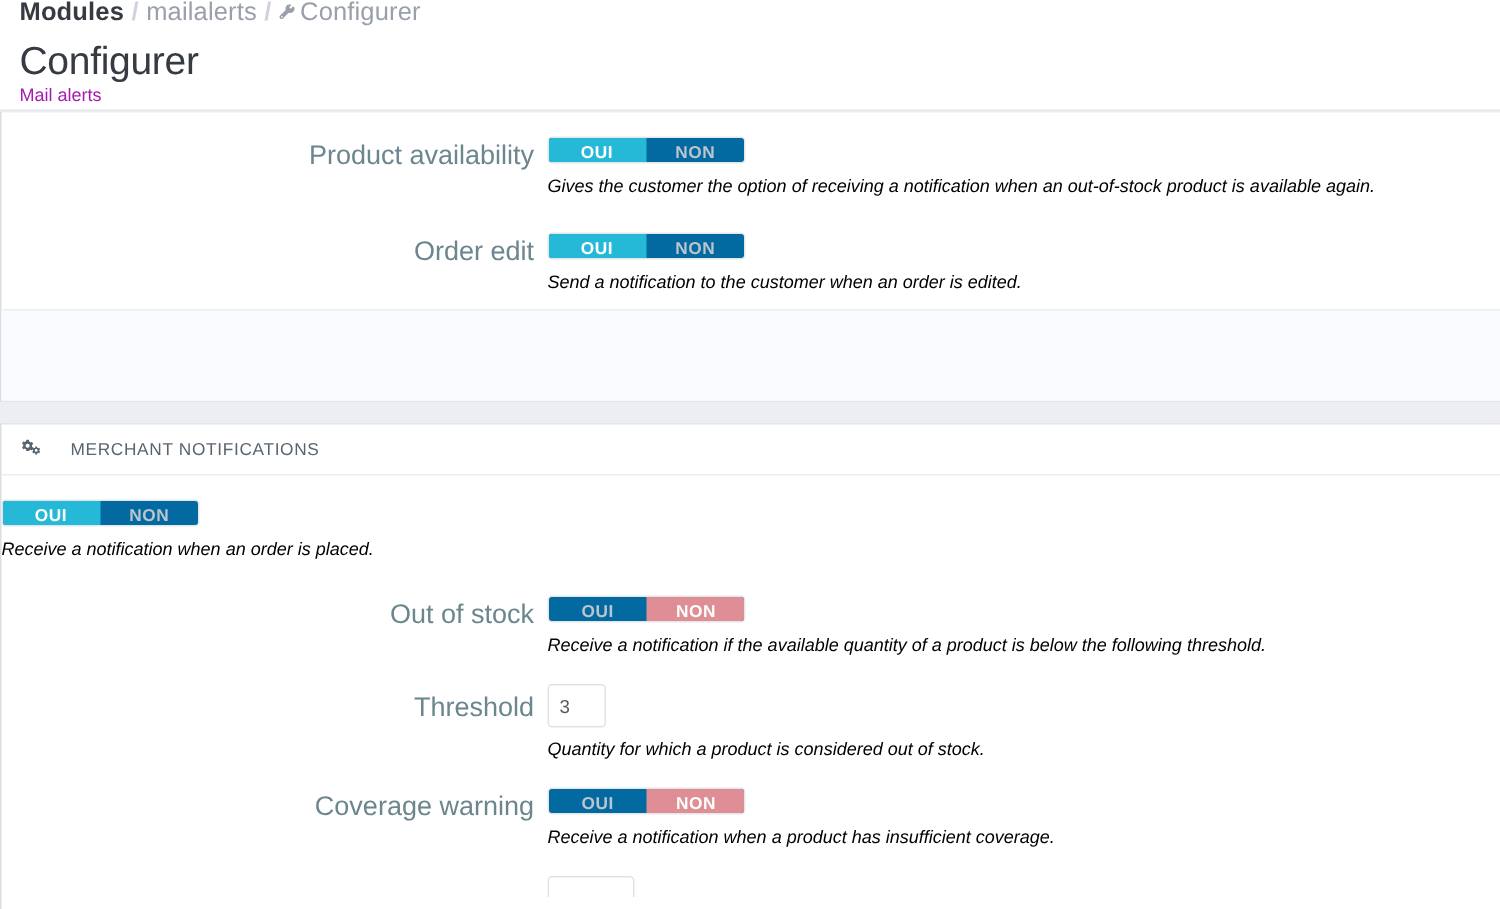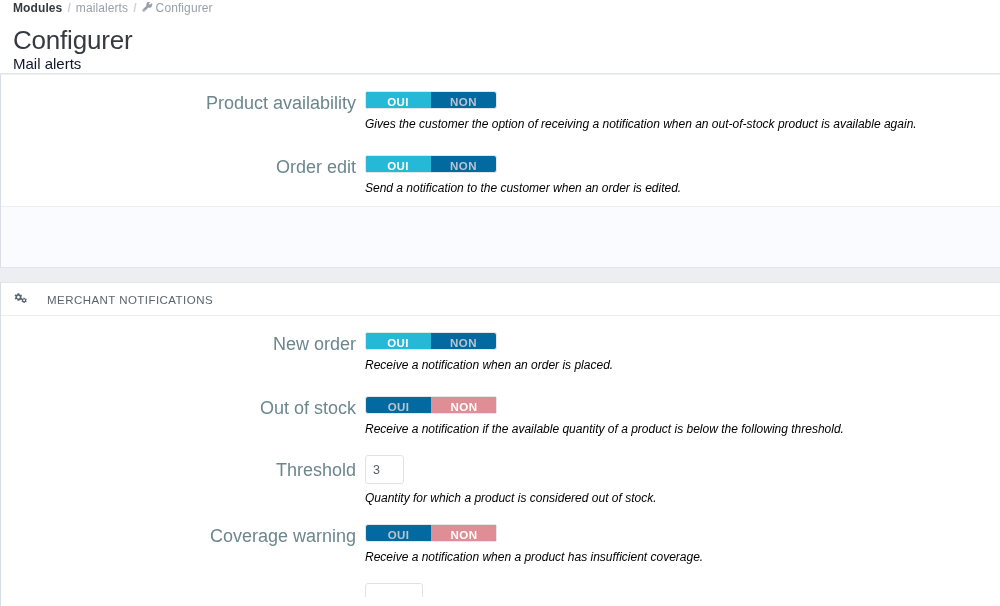--- a/index.html
+++ b/index.html
@@ -15,21 +15,21 @@
   }
 
   
   .page-head {
     background: #ffffff;
     padding: 0 0 0 13px;
     height: 74px;
     position: relative;
   }
   .breadcrumb {
-    font-size: 12px;
+    font-size: 17px;
     line-height: 14px;
     padding-top: 1px;
     white-space: nowrap;
     letter-spacing: .1px;
   }
   .bc-root {
     color: #363a41;
     font-weight: bold;
     text-decoration: none;
   }
@@ -52,23 +52,23 @@
   }
   .page-title {
     font-size: 26px;
     line-height: 30px;
     font-weight: normal;
     color: #363a41;
     margin: 9px 0 0 0;
     letter-spacing: -.2px;
   }
   .page-subtitle {
-    font-size: 15px;
+    font-size: 12px;
     line-height: 15px;
-    color: #0f172a;
+    color: #a21caf;
     margin: 1px 0 0 0;
   }
   .head-rule {
     position: absolute;
     left: 0; right: 0; bottom: 0;
     height: 1px;
     background: #e3e6eb;
   }
 
   
@@ -253,21 +253,20 @@
     <span class="cogs-ico"><svg width="13" height="13" viewBox="0 0 18 16">
           <path fill="#5a646e" d="M11.1 6.4l-1-.6a3.8 3.8 0 0 0 0-1.6l1-.6a.3.3 0 0 0 .1-.4l-1-1.7a.3.3 0 0 0-.4-.1l-1 .6A3.9 3.9 0 0 0 7.4.8V-.3a.3.3 0 0 0-.3-.3H5.1a.3.3 0 0 0-.3.3V.8a3.9 3.9 0 0 0-1.4.8l-1-.6a.3.3 0 0 0-.4.1l-1 1.7a.3.3 0 0 0 .1.4l1 .6a3.8 3.8 0 0 0 0 1.6l-1 .6a.3.3 0 0 0-.1.4l1 1.7a.3.3 0 0 0 .4.1l1-.6a3.9 3.9 0 0 0 1.4.8v1.1a.3.3 0 0 0 .3.3h2a.3.3 0 0 0 .3-.3V9.4a3.9 3.9 0 0 0 1.4-.8l1 .6a.3.3 0 0 0 .4-.1l1-1.7a.3.3 0 0 0-.1-.4zM6.1 6.9a1.9 1.9 0 1 1 0-3.8 1.9 1.9 0 0 1 0 3.8z" transform="translate(0,1.2)"></path>
           <path fill="#5a646e" d="M17.5 11.5l-.7-.4a2.6 2.6 0 0 0 0-1.1l.7-.4a.2.2 0 0 0 .1-.3l-.7-1.2a.2.2 0 0 0-.3-.1l-.7.4a2.7 2.7 0 0 0-1-.5v-.8a.2.2 0 0 0-.2-.2h-1.4a.2.2 0 0 0-.2.2v.8a2.7 2.7 0 0 0-1 .5l-.7-.4a.2.2 0 0 0-.3.1l-.7 1.2a.2.2 0 0 0 .1.3l.7.4a2.6 2.6 0 0 0 0 1.1l-.7.4a.2.2 0 0 0-.1.3l.7 1.2a.2.2 0 0 0 .3.1l.7-.4a2.7 2.7 0 0 0 1 .5v.8a.2.2 0 0 0 .2.2h1.4a.2.2 0 0 0 .2-.2v-.8a2.7 2.7 0 0 0 1-.5l.7.4a.2.2 0 0 0 .3-.1l.7-1.2a.2.2 0 0 0-.1-.3zm-3.5.3a1.3 1.3 0 1 1 0-2.6 1.3 1.3 0 0 1 0 2.6z"></path>
         </svg></span>
     <span>MERCHANT NOTIFICATIONS</span>
   </div>
 
   <div class="panel-body">
 
     <div class="form-row">
-      <div class="form-label">New order</div>
       <div class="form-control-col">
         <div class="switch">
           <span class="on-yes">OUI</span>
           <span>NON</span>
         </div>
         <div class="help-text">Receive a notification when an order is placed.</div>
       </div>
     </div>
 
     <div class="row-spacer-23"></div>

